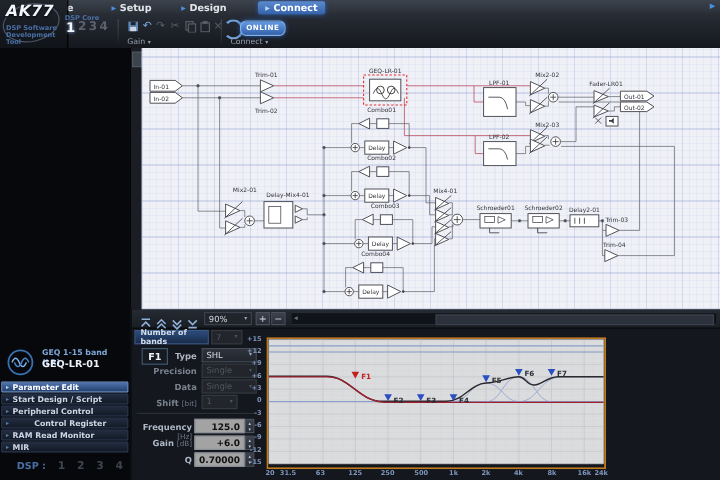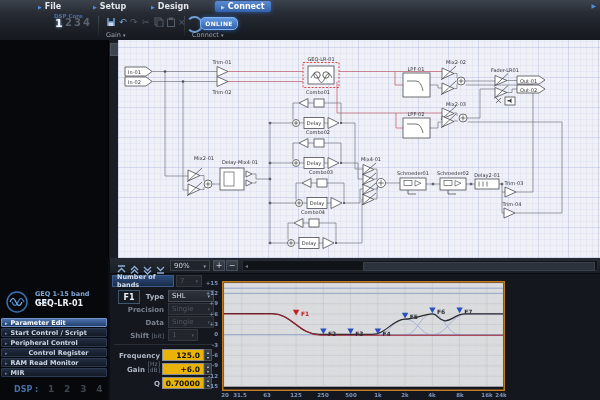--- a/index.html
+++ b/index.html
@@ -86,21 +86,21 @@
   .nob-bar{position:absolute;left:2px;top:17px;width:62px;height:12px;background:linear-gradient(#2c4c7d,#1a2c4a);
            border:1px solid #3a5a8a;font-size:6.5px;font-weight:bold;color:#d4deec;display:flex;align-items:center;padding-left:4px;box-sizing:border-box;}
   .dd{position:absolute;height:12px;background:linear-gradient(#2e333c,#22262d);border:1px solid #454c58;
       font-size:7px;color:#d8dee8;display:flex;align-items:center;justify-content:space-between;
       padding:0 3px;box-sizing:border-box;}
   .dd .caret{font-size:5px;color:#9aa4b2;}
   .dd.dis{background:#22252b;border-color:#33383f;color:#4e5663;}
   .dd.dis .caret{color:#4e5663;}
   .f1badge{position:absolute;left:8px;top:32px;width:20px;height:12px;background:#161a21;border:1px solid #3e566e;
            color:#eef3fa;font-size:8px;font-weight:bold;display:flex;align-items:center;justify-content:center;}
-  .numin{position:absolute;height:12px;background:#eab308;border:1px solid #8a8f96;font-size:7.5px;font-weight:bold;
+  .numin{position:absolute;height:12px;background:#a3a3a3;border:1px solid #8a8f96;font-size:7.5px;font-weight:bold;
          color:#111;text-align:right;display:flex;align-items:center;justify-content:flex-end;padding-right:3px;box-sizing:border-box;}
   .spin{position:absolute;width:8px;height:12px;background:linear-gradient(#3c434e,#272c34);border:1px solid #4a515c;box-sizing:border-box;}
   .spin span{display:block;height:5px;font-size:4px;color:#c3cbd6;text-align:center;line-height:5px;}
   .pdivider{position:absolute;left:4px;top:86px;width:100px;height:1px;background:#2a2f37;}
 
   .ylab{position:absolute;width:24px;text-align:right;font-size:5.5px;font-weight:bold;color:#7f96bd;}
   .xlab{position:absolute;top:134px;transform:translateX(-50%);font-size:5.5px;font-weight:bold;color:#7f96bd;}
   .eqwrap{position:absolute;left:112px;top:23px;width:283px;height:110px;}
 </style>
 </head>
@@ -122,20 +122,27 @@
     <div class="menuitem" style="left:151px;">
       <span class="tri">▶</span>
       <span>Design</span>
     </div>
     <div class="menuitem active" style="left:215px;">
       <span class="tri" style="color:#bcd6f5">▶</span>
       <span>Connect</span>
     </div>
     <span class="tr-arrow">▶</span>
 
+    <div class="logo">
+      <div class="ring"></div>
+      <div class="title">AK77</div>
+      <div class="sub" style="top:21px;">DSP Software</div>
+      <div class="sub" style="top:27px;">Development</div>
+      <div class="sub" style="top:33px;">Tool</div>
+    </div>
 
     <div class="dsplabel">DSP Core</div>
     <span class="corenum active" style="left:55px;">1</span>
     <span class="corenum" style="left:65px;">2</span>
     <span class="corenum" style="left:74px;">3</span>
     <span class="corenum" style="left:83px;">4</span>
 
     <div class="vsep" style="left:98px;"></div>
 
     <span class="tbicon" style="left:106px;">
@@ -185,21 +192,21 @@
       <div class="modtype">GEQ 1-15 band (LR)</div>
       <div class="modname">GEQ-LR-01</div>
     </div>
 
     <div class="navitem active" style="top:278px;">
       <span class="arr" style="color:#bcd6f5">▸</span>
       <span>Parameter Edit</span>
     </div>
     <div class="navitem" style="top:288px;">
       <span class="arr">▸</span>
-      <span>Start Control / Script</span>
+      <span>Start Design / Script</span>
     </div>
     <div class="navitem" style="top:298px;">
       <span class="arr">▸</span>
       <span>Peripheral Control</span>
     </div>
     <div class="navitem" style="top:308px;gap:21px;">
       <span class="arr">▸</span>
       <span>Control Register</span>
     </div>
     <div class="navitem" style="top:318px;">

